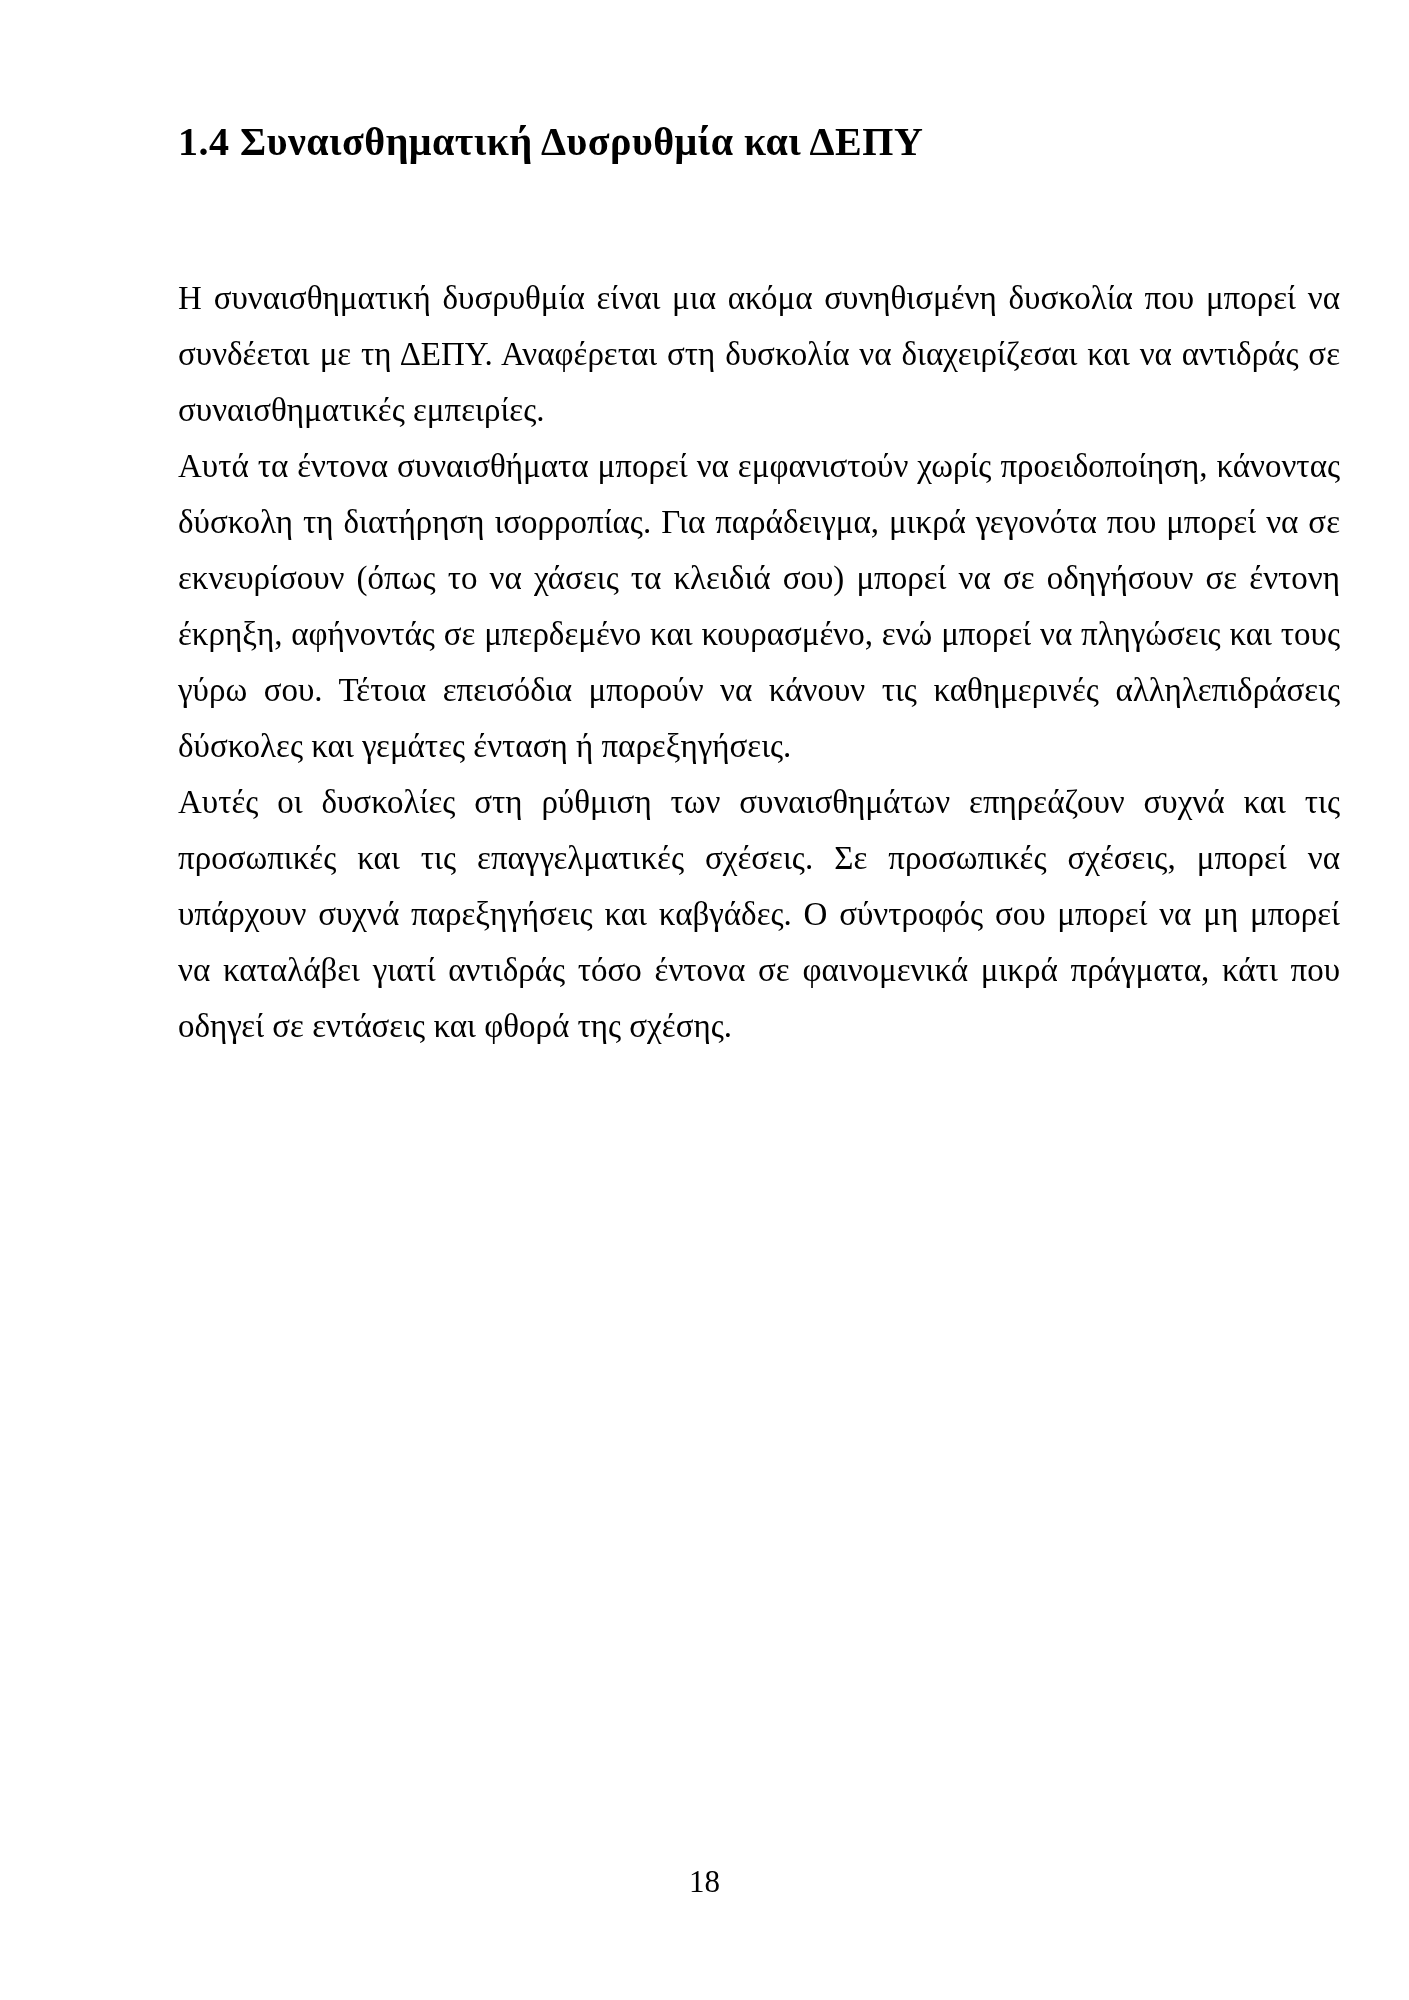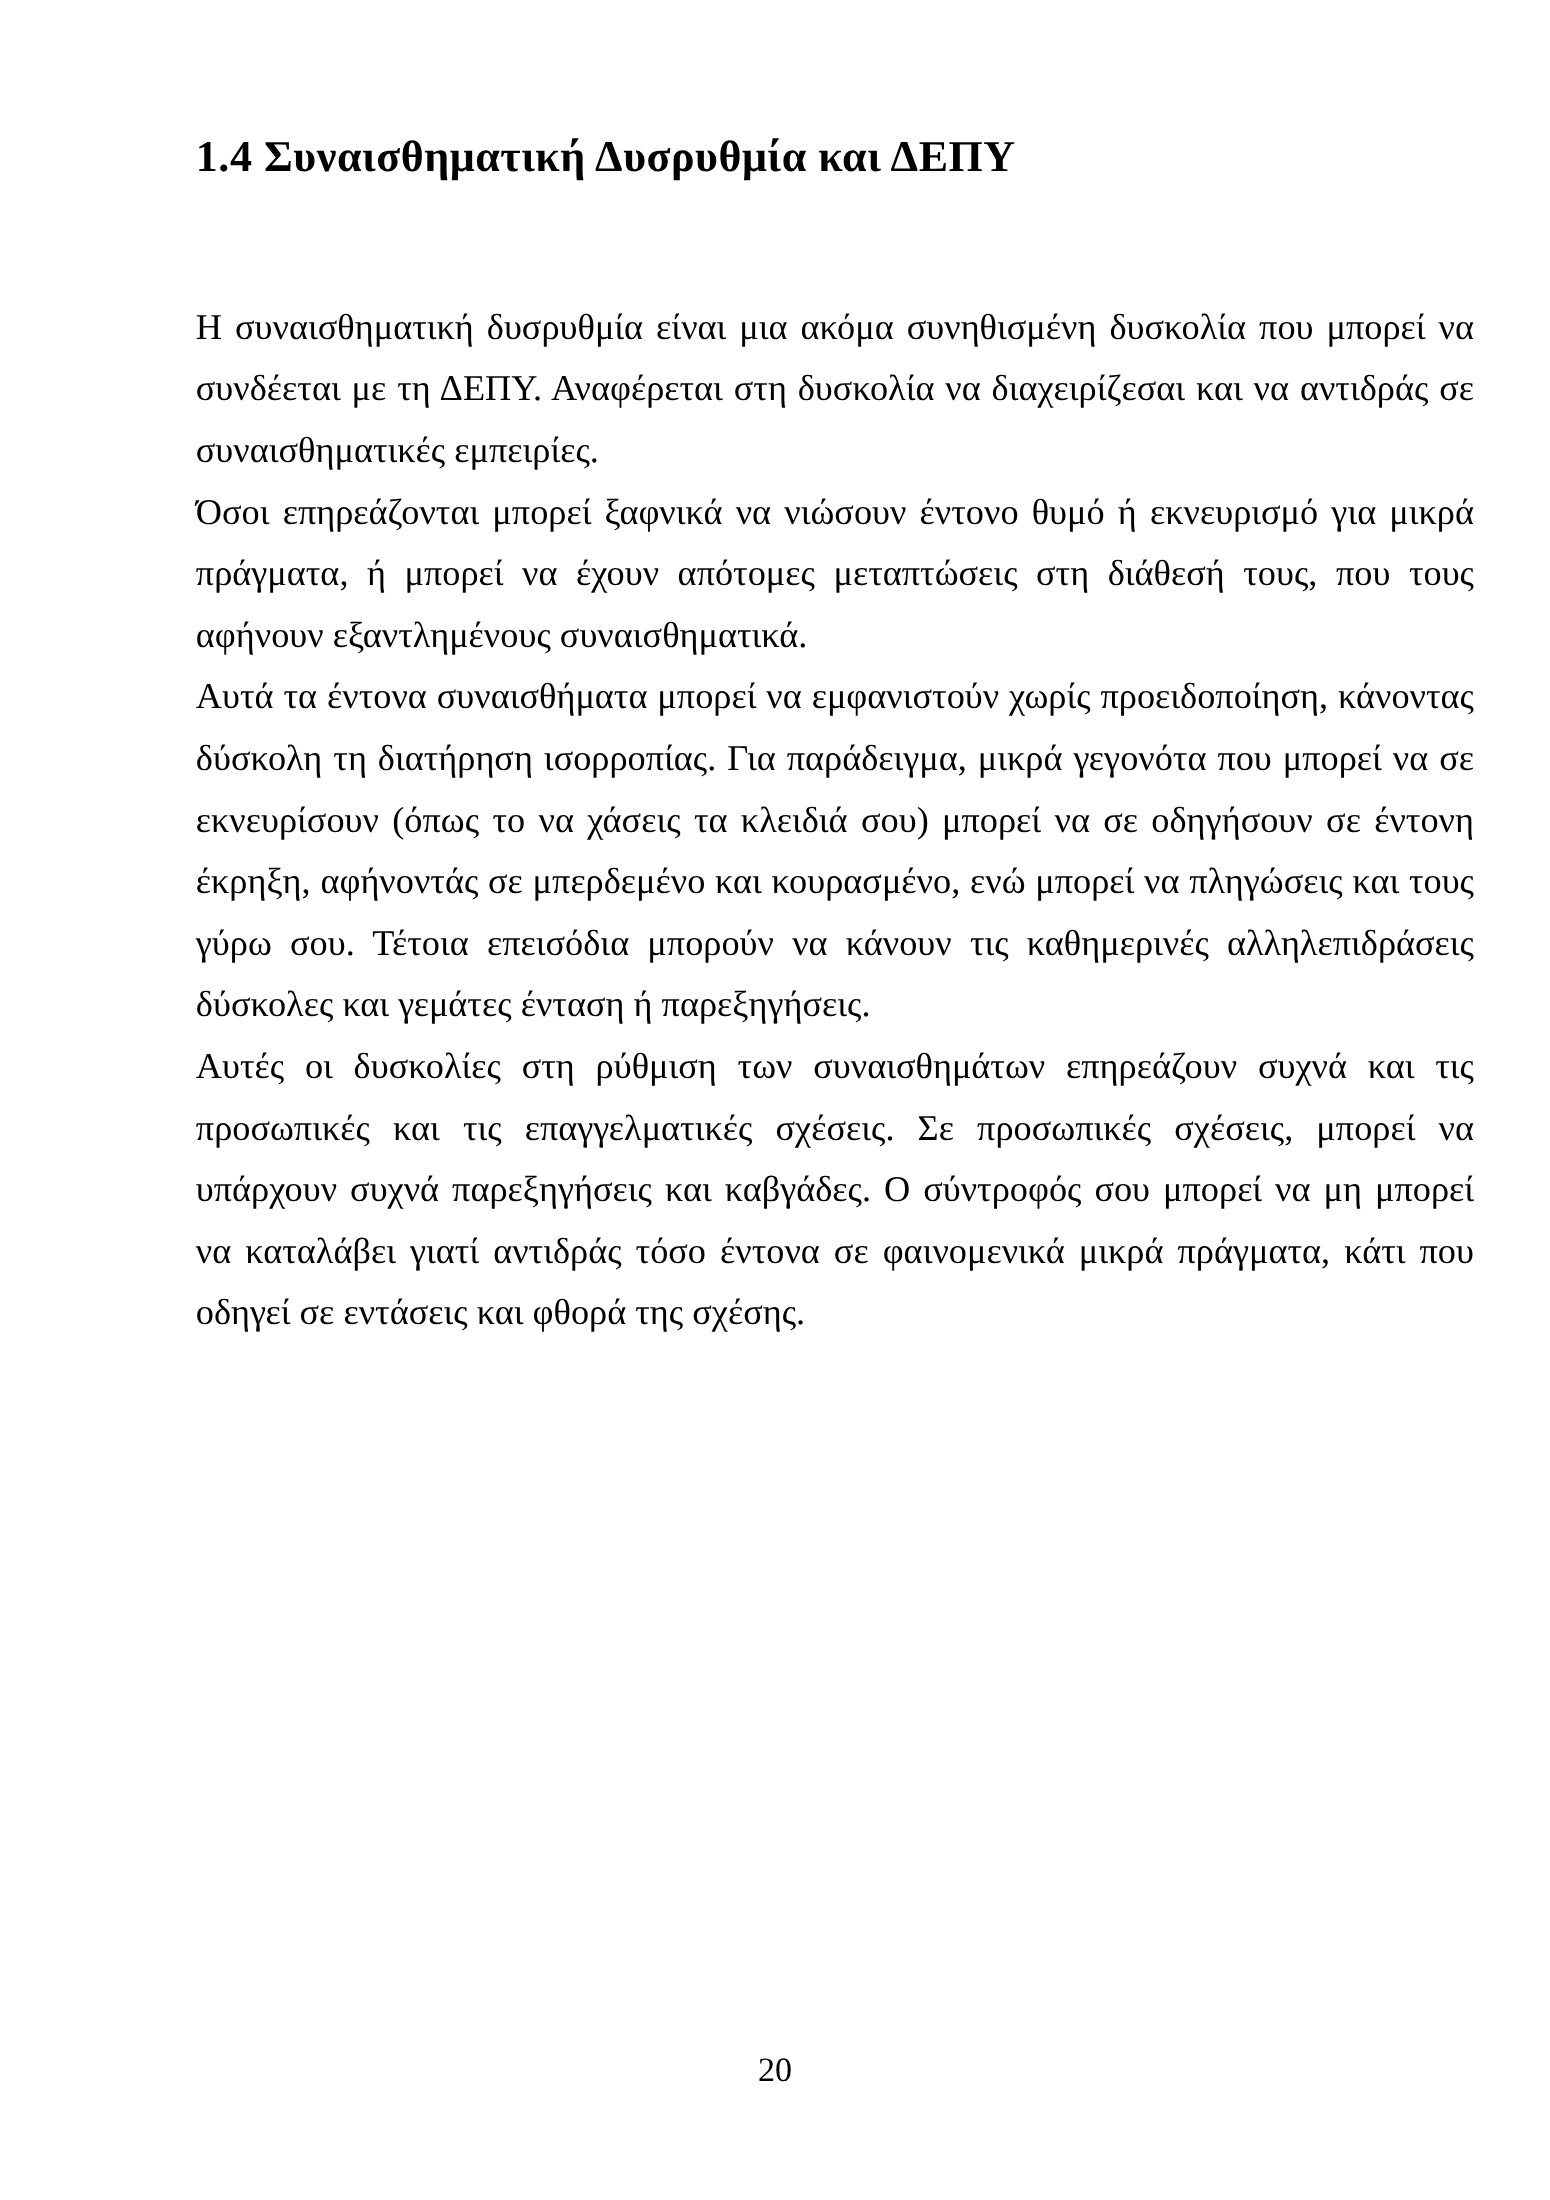--- a/index.html
+++ b/index.html
@@ -53,22 +53,21 @@
 </style>
 </head>
 <body>
 
 <div class="page">
   <div class="content">
     <h1 class="section-heading">1.4 Συναισθηματική Δυσρυθμία και ΔΕΠΥ</h1>
 
     <p class="body-paragraph">Η συναισθηματική δυσρυθμία είναι μια ακόμα συνηθισμένη δυσκολία που μπορεί να συνδέεται με τη ΔΕΠΥ. Αναφέρεται στη δυσκολία να διαχειρίζεσαι και να αντιδράς σε συναισθηματικές εμπειρίες.</p>
 
-    <p class="body-paragraph">Όσοι επηρεάζονται μπορεί ξαφνικά να νιώσουν έντονο θυμό ή εκνευρισμό για μικρά πράγματα, ή μπορεί να έχουν απότομες μεταπτώσεις στη διάθεσή τους, που τους αφήνουν εξαντλημένους συναισθηματικά.</p>
 
     <p class="body-paragraph">Αυτά τα έντονα συναισθήματα μπορεί να εμφανιστούν χωρίς προειδοποίηση, κάνοντας δύσκολη τη διατήρηση ισορροπίας. Για παράδειγμα, μικρά γεγονότα που μπορεί να σε εκνευρίσουν (όπως το να χάσεις τα κλειδιά σου) μπορεί να σε οδηγήσουν σε έντονη έκρηξη, αφήνοντάς σε μπερδεμένο και κουρασμένο, ενώ μπορεί να πληγώσεις και τους γύρω σου. Τέτοια επεισόδια μπορούν να κάνουν τις καθημερινές αλληλεπιδράσεις δύσκολες και γεμάτες ένταση ή παρεξηγήσεις.</p>
 
     <p class="body-paragraph">Αυτές οι δυσκολίες στη ρύθμιση των συναισθημάτων επηρεάζουν συχνά και τις προσωπικές και τις επαγγελματικές σχέσεις. Σε προσωπικές σχέσεις, μπορεί να υπάρχουν συχνά παρεξηγήσεις και καβγάδες. Ο σύντροφός σου μπορεί να μη μπορεί να καταλάβει γιατί αντιδράς τόσο έντονα σε φαινομενικά μικρά πράγματα, κάτι που οδηγεί σε εντάσεις και φθορά της σχέσης.</p>
 
   </div>
 
-  <div class="page-number">20</div>
+  <div class="page-number">18</div>
 </div>
 
 </body></html>

